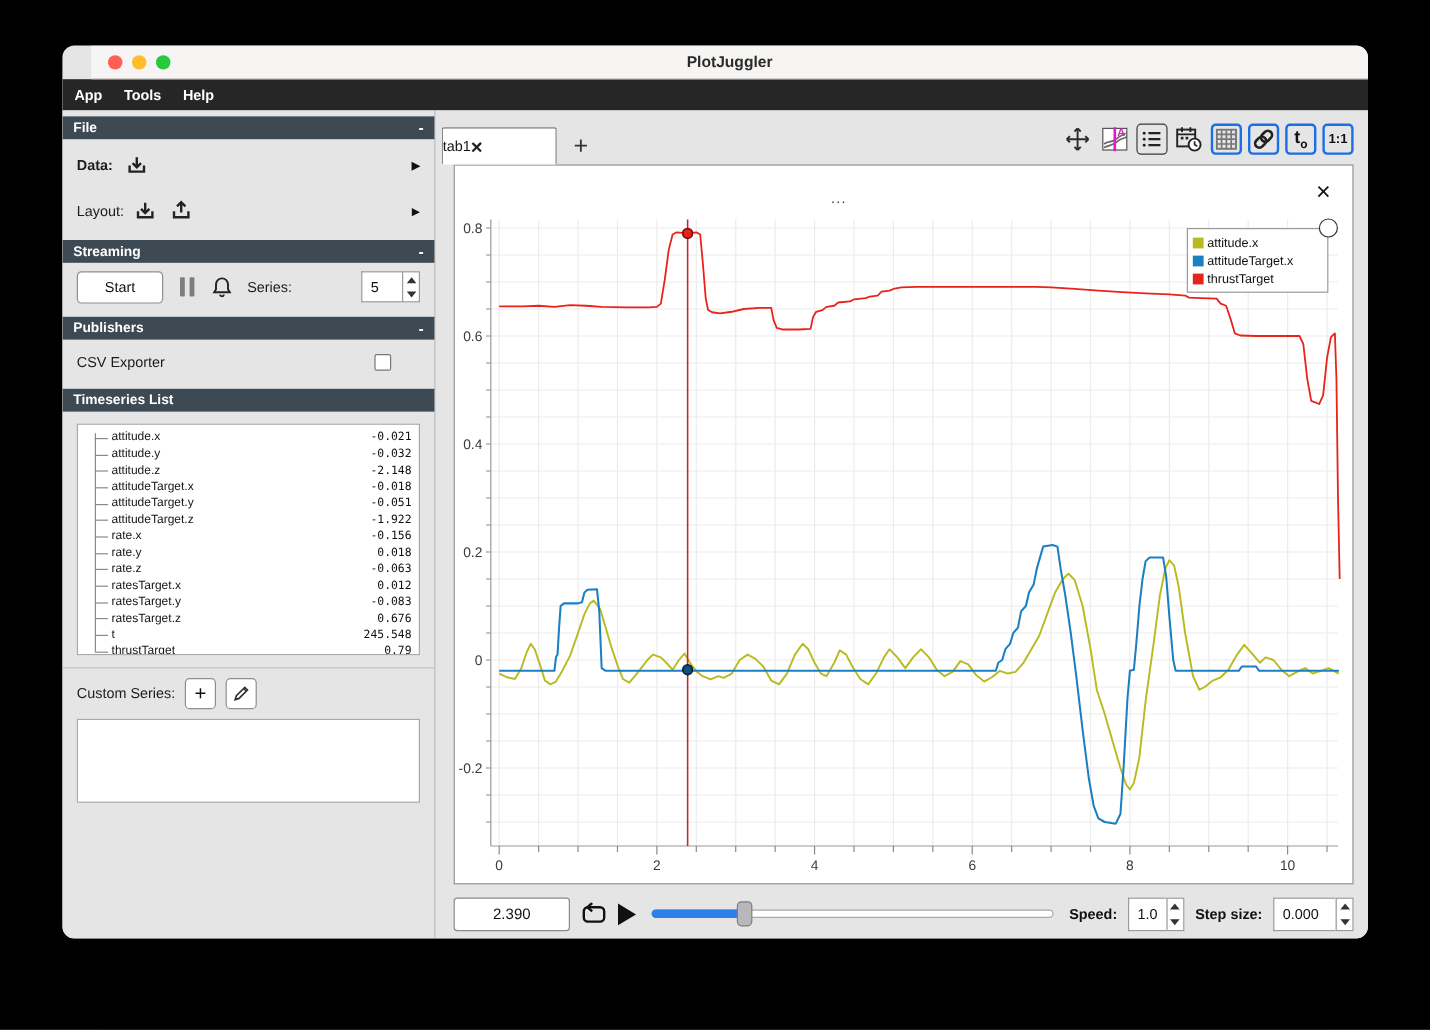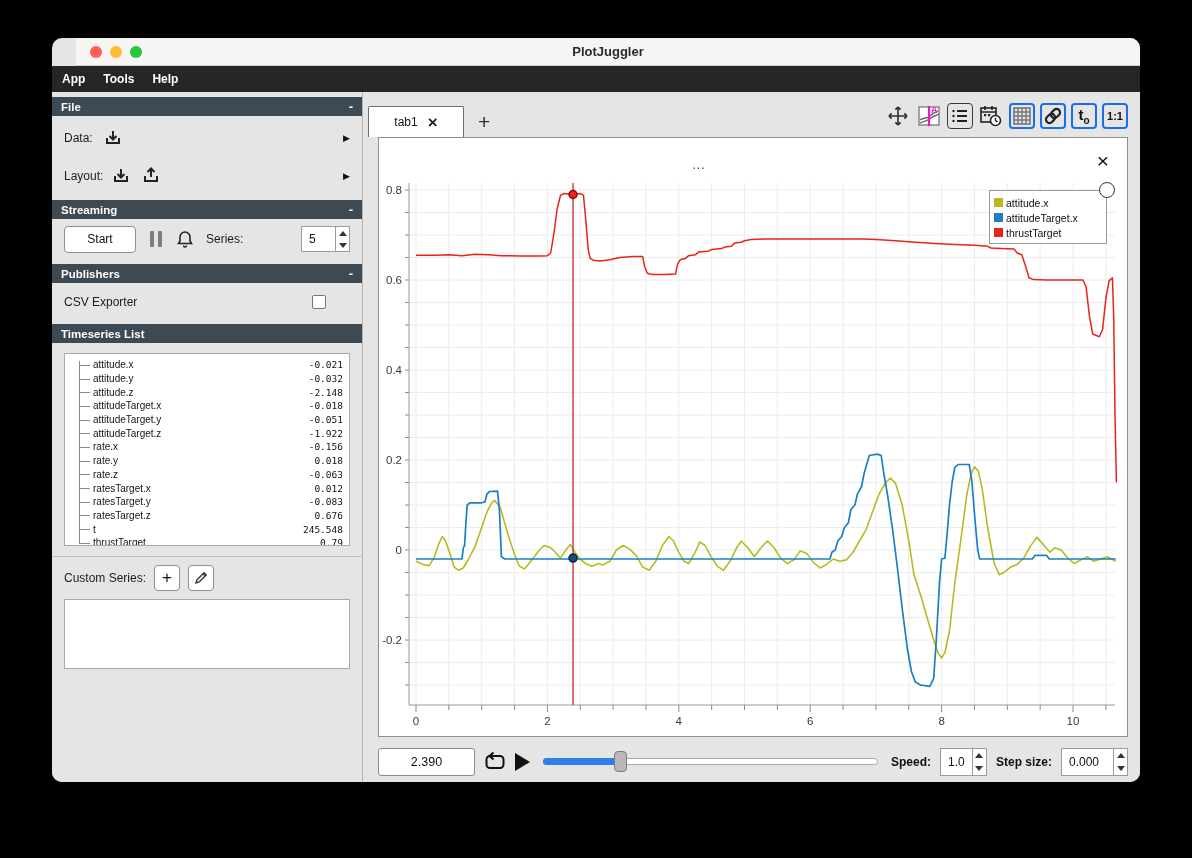--- a/index.html
+++ b/index.html
@@ -80,21 +80,21 @@
   .custom-row { margin-top:8px; }
   .sq-btn { width:26px; height:26px; background:#fff; border:1px solid #8f8f8f; border-radius:4px;
     display:flex; align-items:center; justify-content:center; font-size:17px; color:#111; margin-left:8px; }
   .custom-box { margin:8px 12px 0 12px; height:70px; background:#fff; border:1px solid #a9a9a9; }
 
   
   .main { flex:1; display:flex; flex-direction:column; position:relative; background:#e6e5e5; }
 
   .tabbar { height:45px; display:flex; align-items:flex-end; padding:0 12px 0 5px; flex:0 0 auto; position:relative; }
   .tab { width:96px; height:31px; background:#fff; border:1px solid #6e6e6e; border-bottom:none;
-    border-radius:2px 2px 0 0; display:flex; align-items:center; justify-content:center; gap:10px;
+    border-radius:2px 2px 0 0; display:flex; align-items:center; justify-content:flex-start; 
     position:relative; z-index:3; }
   .tab-label { font-size:12px; color:#141414; }
   .tab-close { font-size:17px; color:#222; line-height:1; font-weight:bold; }
   .add-tab { font-size:21px; color:#333; margin:0 0 3px 14px; }
   .toolbar { margin-left:auto; display:flex; align-items:center; gap:5px; margin-bottom:8px; }
   .tb { width:26px; height:26px; display:flex; align-items:center; justify-content:center; border-radius:4px; }
   .tb.plain { border:none; }
   .tb.outlined { border:1.5px solid #3a3a3a; }
   .tb.active { border:2px solid #1a6fe8; }
   .t0 { font-size:15px; color:#111; font-weight:bold; }
@@ -151,21 +151,21 @@
   <div class="content">
 
     <div class="sidebar">
 
       <div class="sec-header">
         <span>File</span>
         <span class="spring"></span>
         <span class="sec-collapse">-</span>
       </div>
 
-      <div class="row" style="height:38px; margin-top:3px;">
+      <div class="row" style="height:38px; margin-top:3px;font-weight:bold;">
         <span class="lbl">Data:</span>
         <span class="icon-btn" style="margin-left:10px;">
           <svg width="20" height="20" viewBox="0 0 20 20">
               <path d="M4 10 v5 h12 v-5" fill="none" stroke="#222" stroke-width="2"></path>
               <path d="M10 3 v8 M6.5 8 l3.5 3.5 3.5 -3.5" fill="none" stroke="#222" stroke-width="2"></path>
             </svg>
         </span>
         <span class="spring"></span>
         <span class="tri-right">▶</span>
       </div>

